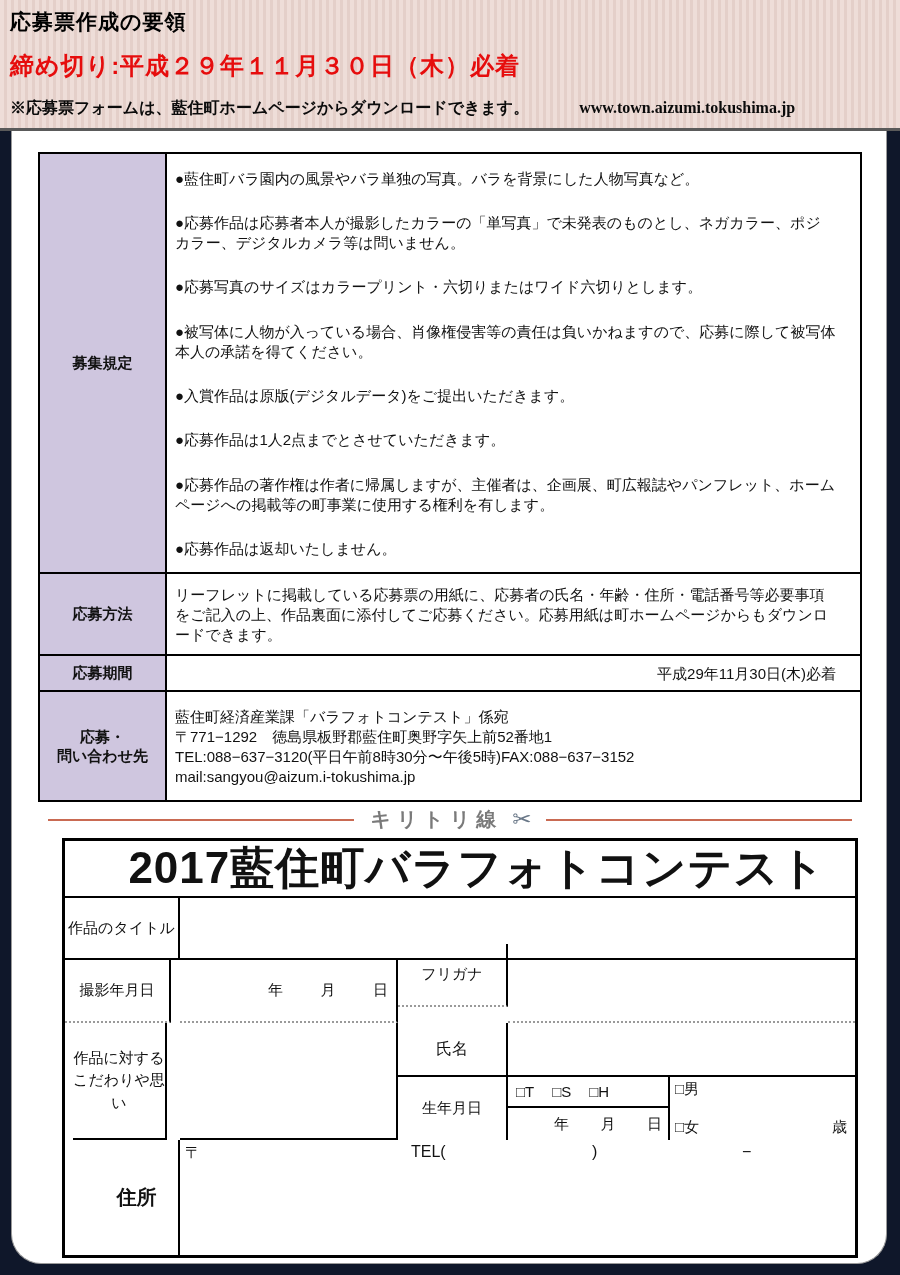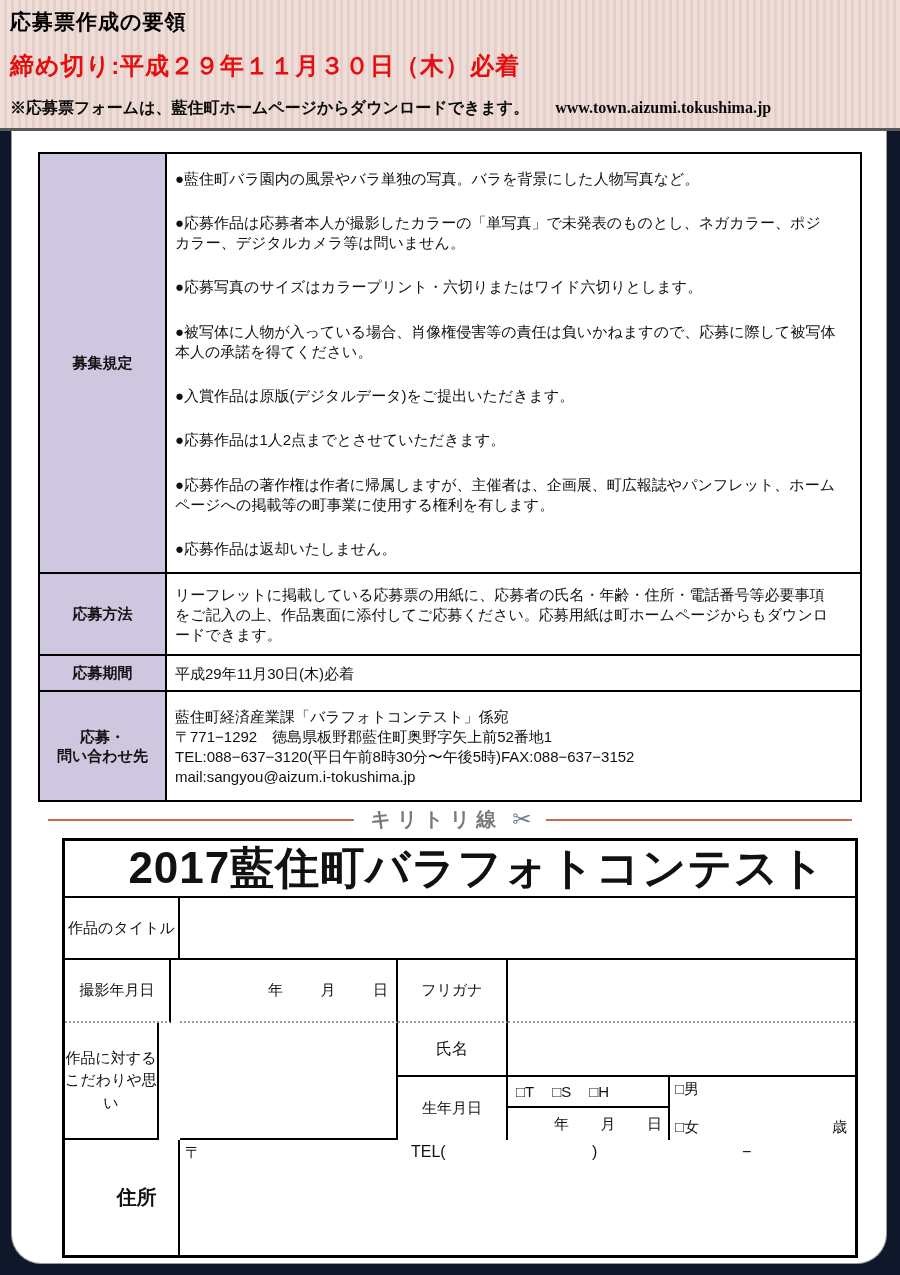--- a/index.html
+++ b/index.html
@@ -8,21 +8,21 @@
 
   
   .header {
     position:absolute; left:0; top:0; width:900px; height:131px;
     background:repeating-linear-gradient(90deg,#eeddd8 0px,#eeddd8 4px,#e4cfc9 4px,#e4cfc9 7px);
     border-bottom:3px solid #5a5a5a;
     padding:8px 0 0 10px;
   }
   .header-title { font-size:21px; font-weight:bold; color:#000; letter-spacing:1px; }
   .header-deadline { font-size:24px; font-weight:bold; color:#e60d0d; margin-top:14px; letter-spacing:1px; }
-  .header-note-row { margin-top:16px; display:flex; align-items:baseline; }
+  .header-note-row { margin-top:16px; display:flex; align-items:baseline;gap:24px; }
   .header-note { font-size:16px; font-weight:bold; color:#0b0b0b; }
   .header-url { font-size:16px; font-weight:bold; font-family:"Liberation Serif", serif; margin-left:26px; color:#0b0b0b; }
 
   
   .sheet {
     position:absolute; left:11px; top:131px; width:876px; height:1133px;
     border:1.5px solid #9a9a9a; border-top:none;
     border-radius:0 0 30px 30px; background:#fff;
   }
 
@@ -31,21 +31,21 @@
   table.info th, table.info td { border:2.4px solid #000; vertical-align:middle; }
   table.info th {
     width:127px; background:#cfc6df; font-size:15px; font-weight:bold;
     text-align:center; line-height:1.3;
   }
   table.info td { background:#fff; font-size:15px; line-height:1.35; padding:6px 24px 4px 8px; }
   td.rules-cell { height:420px; vertical-align:top; padding-top:9px; }
   td.rules-cell p { margin:0 0 24px 0; }
   td.rules-cell p:last-child { margin-bottom:0; }
   td.method-cell { height:82px; }
-  td.period-cell { height:36px; }
+  td.period-cell { height:36px;text-align:right; }
   td.contact-cell { height:110px; line-height:1.42; }
 
   
   .cutline { position:absolute; left:48px; top:806px; width:804px; display:flex; align-items:center; }
   .cutline .rule { flex:1; border-top:2px solid #c96a52; }
   .cutline .label { color:#7a7a7a; font-size:20px; letter-spacing:6px; margin:0 10px 0 16px; font-weight:bold; }
   .cutline .scissors { color:#6a7888; font-size:23px; margin:0 14px 0 0; }
 
   
   .form { position:absolute; left:62px; top:838px; width:796px; height:420px; border:3px solid #000; background:#fff; }
@@ -129,24 +129,24 @@
 
     <div class="cell br2 bb2 center" style="left:0;top:57px;width:115px;height:62px;">作品のタイトル</div>
     <div class="cell bb2" style="left:115px;top:57px;width:675px;height:62px;"></div>
 
     <div class="cell br2 bb-dot center" style="left:0;top:119px;width:106px;height:63px;">撮影年月日</div>
     <div class="cell br2 bb-dot ymd" style="left:115px;top:119px;width:218px;height:63px;padding:0 8px 0 88px;">
       <span>年</span>
       <span>月</span>
       <span>日</span>
     </div>
-    <div class="cell br2 bb-dot center" style="left:333px;top:119px;width:110px;height:63px;">フリガナ</div>
+    <div class="cell br2 bb-dot center" style="left:333px;top:103px;width:110px;height:63px;">フリガナ</div>
     <div class="cell bb-dot" style="left:443px;top:119px;width:347px;height:63px;"></div>
 
-    <div class="cell br2 bb2 center" style="left:0;top:182px;width:94px;height:117px;line-height:1.5;">
+    <div class="cell br2 bb2 center" style="left:8px;top:182px;width:94px;height:117px;line-height:1.5;">
       <div>
         <div>作品に対する</div>
         <div>こだわりや思い</div>
       </div>
     </div>
     <div class="cell br2 bb2" style="left:115px;top:182px;width:218px;height:117px;"></div>
 
     <div class="cell br2 bb2 center" style="left:333px;top:182px;width:110px;height:54px;font-size:16px;">氏名</div>
     <div class="cell bb2" style="left:443px;top:182px;width:347px;height:54px;"></div>
 

